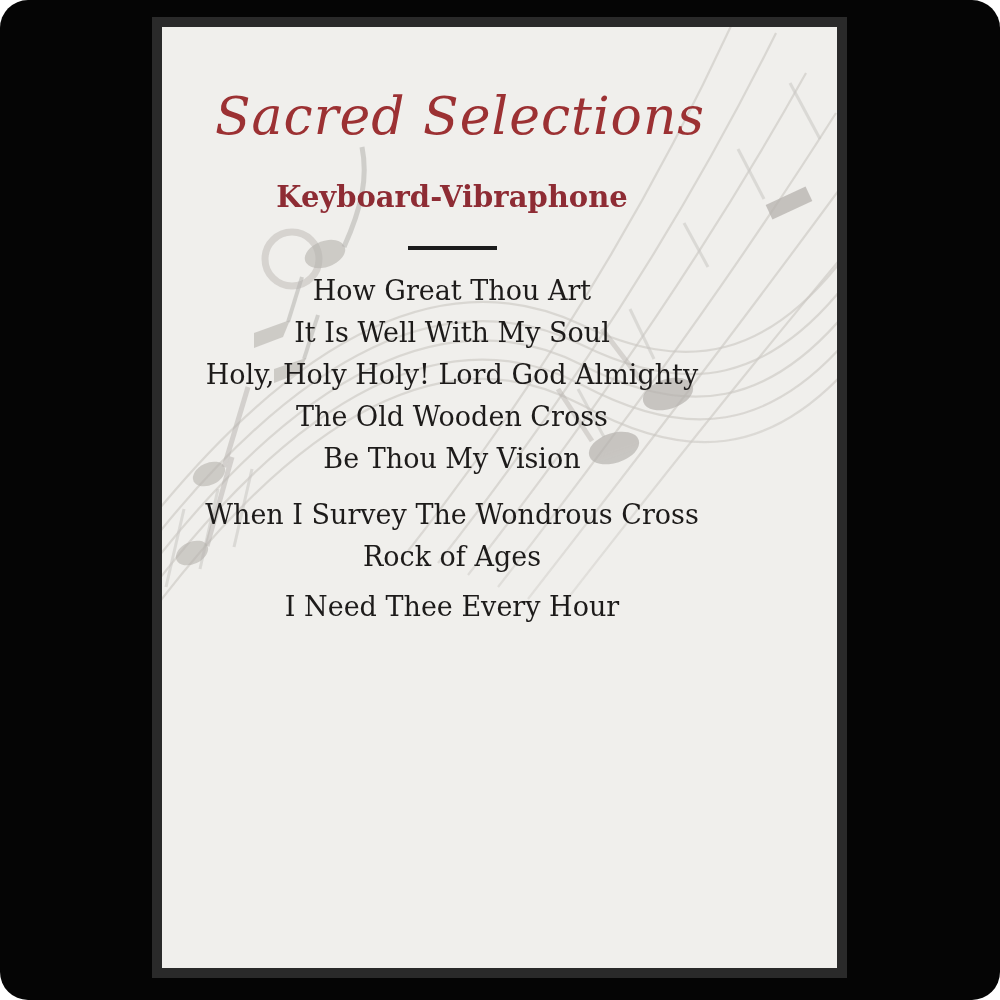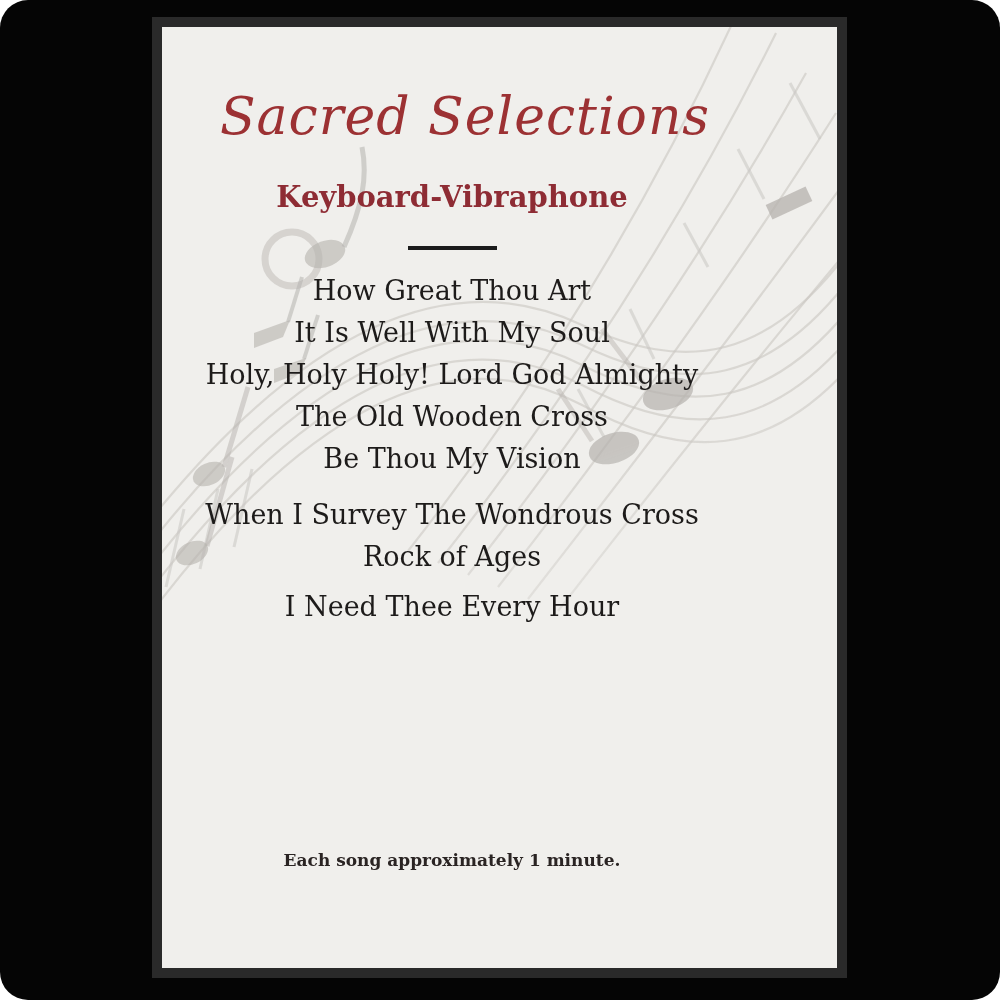--- a/index.html
+++ b/index.html
@@ -35,28 +35,29 @@
     position:absolute;left:0;top:0;
     width:675px;height:941px;
     pointer-events:none;
   }
   .content{
     position:absolute;left:0;top:0;
     width:580px;height:941px;
     text-align:center;
   }
   .title{
-    position:absolute;top:58px;left:13px;width:100%;
+    position:absolute;top:58px;left:0;width:100%;
     margin:0;
     font-style:italic;
     font-weight:normal;
     font-size:52px;
     line-height:1.2;
     letter-spacing:1px;
     color:var(--title-color);
+    padding-left:8px;
   }
   .subtitle{
     position:absolute;top:154px;left:0;width:100%;
     margin:0;
     font-weight:bold;
     font-size:29px;
     line-height:1.15;
     color:var(--subtitle-color);
   }
   .divider{
@@ -166,17 +167,16 @@
         <div class="song">How Great Thou Art</div>
         <div class="song">It Is Well With My Soul</div>
         <div class="song">Holy, Holy Holy! Lord God Almighty</div>
         <div class="song">The Old Wooden Cross</div>
         <div class="song">Be Thou My Vision</div>
         <div class="song gap-lg">When I Survey The Wondrous Cross</div>
         <div class="song">Rock of Ages</div>
         <div class="song gap-sm">I Need Thee Every Hour</div>
       </div>
 
-      <div class="footnote">Each song approximately 1 minute.</div>
     </div>
 
   </div>
 </div>
 
 </body></html>

